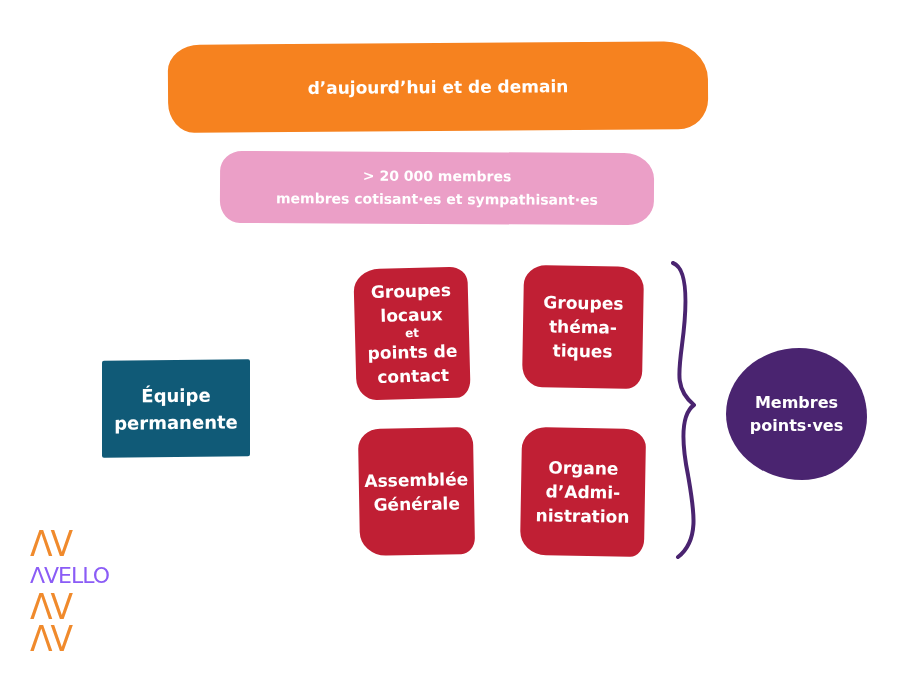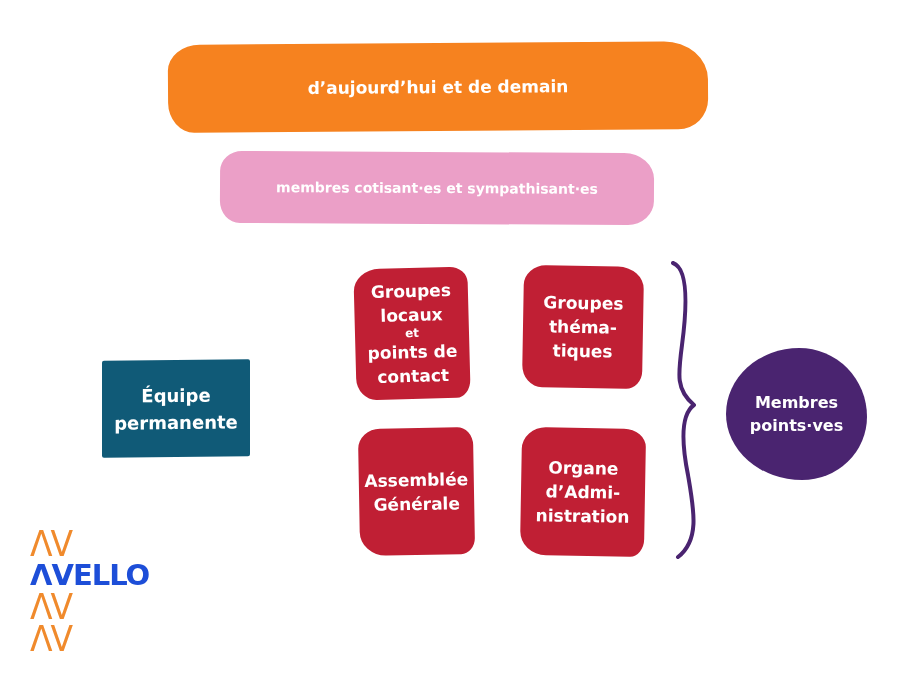--- a/index.html
+++ b/index.html
@@ -33,30 +33,31 @@
     font-size:18px; line-height:27px; border-radius:2px; transform:skewY(-0.6deg); }
 
   #brace { position:absolute; left:660px; top:255px; width:50px; height:310px; }
 
   #circle-active { left:726px; top:348px; width:141px; height:132px; background:#4a2470;
     border-radius:52% 48% 46% 54% / 50% 52% 48% 50%; font-size:16px; line-height:23px; }
 
   #logo { position:absolute; left:30px; top:528px; }
   .logo-av { color:#f08a2c; font-family:"DejaVu Sans", sans-serif; font-weight:normal;
     font-size:33px; line-height:32px; letter-spacing:-2px; transform:scaleY(1.05); }
-  .logo-word { color:#1d4ed8; font-size:29px; line-height:31px; letter-spacing:-1px; font-weight:bold; }
+  .logo-word { color:#8b5cf6; font-size:22px; line-height:31px; letter-spacing:-1px; font-weight:normal; }
 </style>
 </head>
 <body>
 
 <div class="shape" id="banner-top">
   <span class="line">d’aujourd’hui et de demain</span>
 </div>
 
 <div class="shape" id="banner-members">
+  <span class="line">&gt; 20 000 membres</span>
   <span class="line">membres cotisant·es et sympathisant·es</span>
 </div>
 
 <div class="shape red" id="box-local">
   <span class="line">Groupes</span>
   <span class="line">locaux</span>
   <span class="line small">et</span>
   <span class="line">points de</span>
   <span class="line">contact</span>
 </div>

